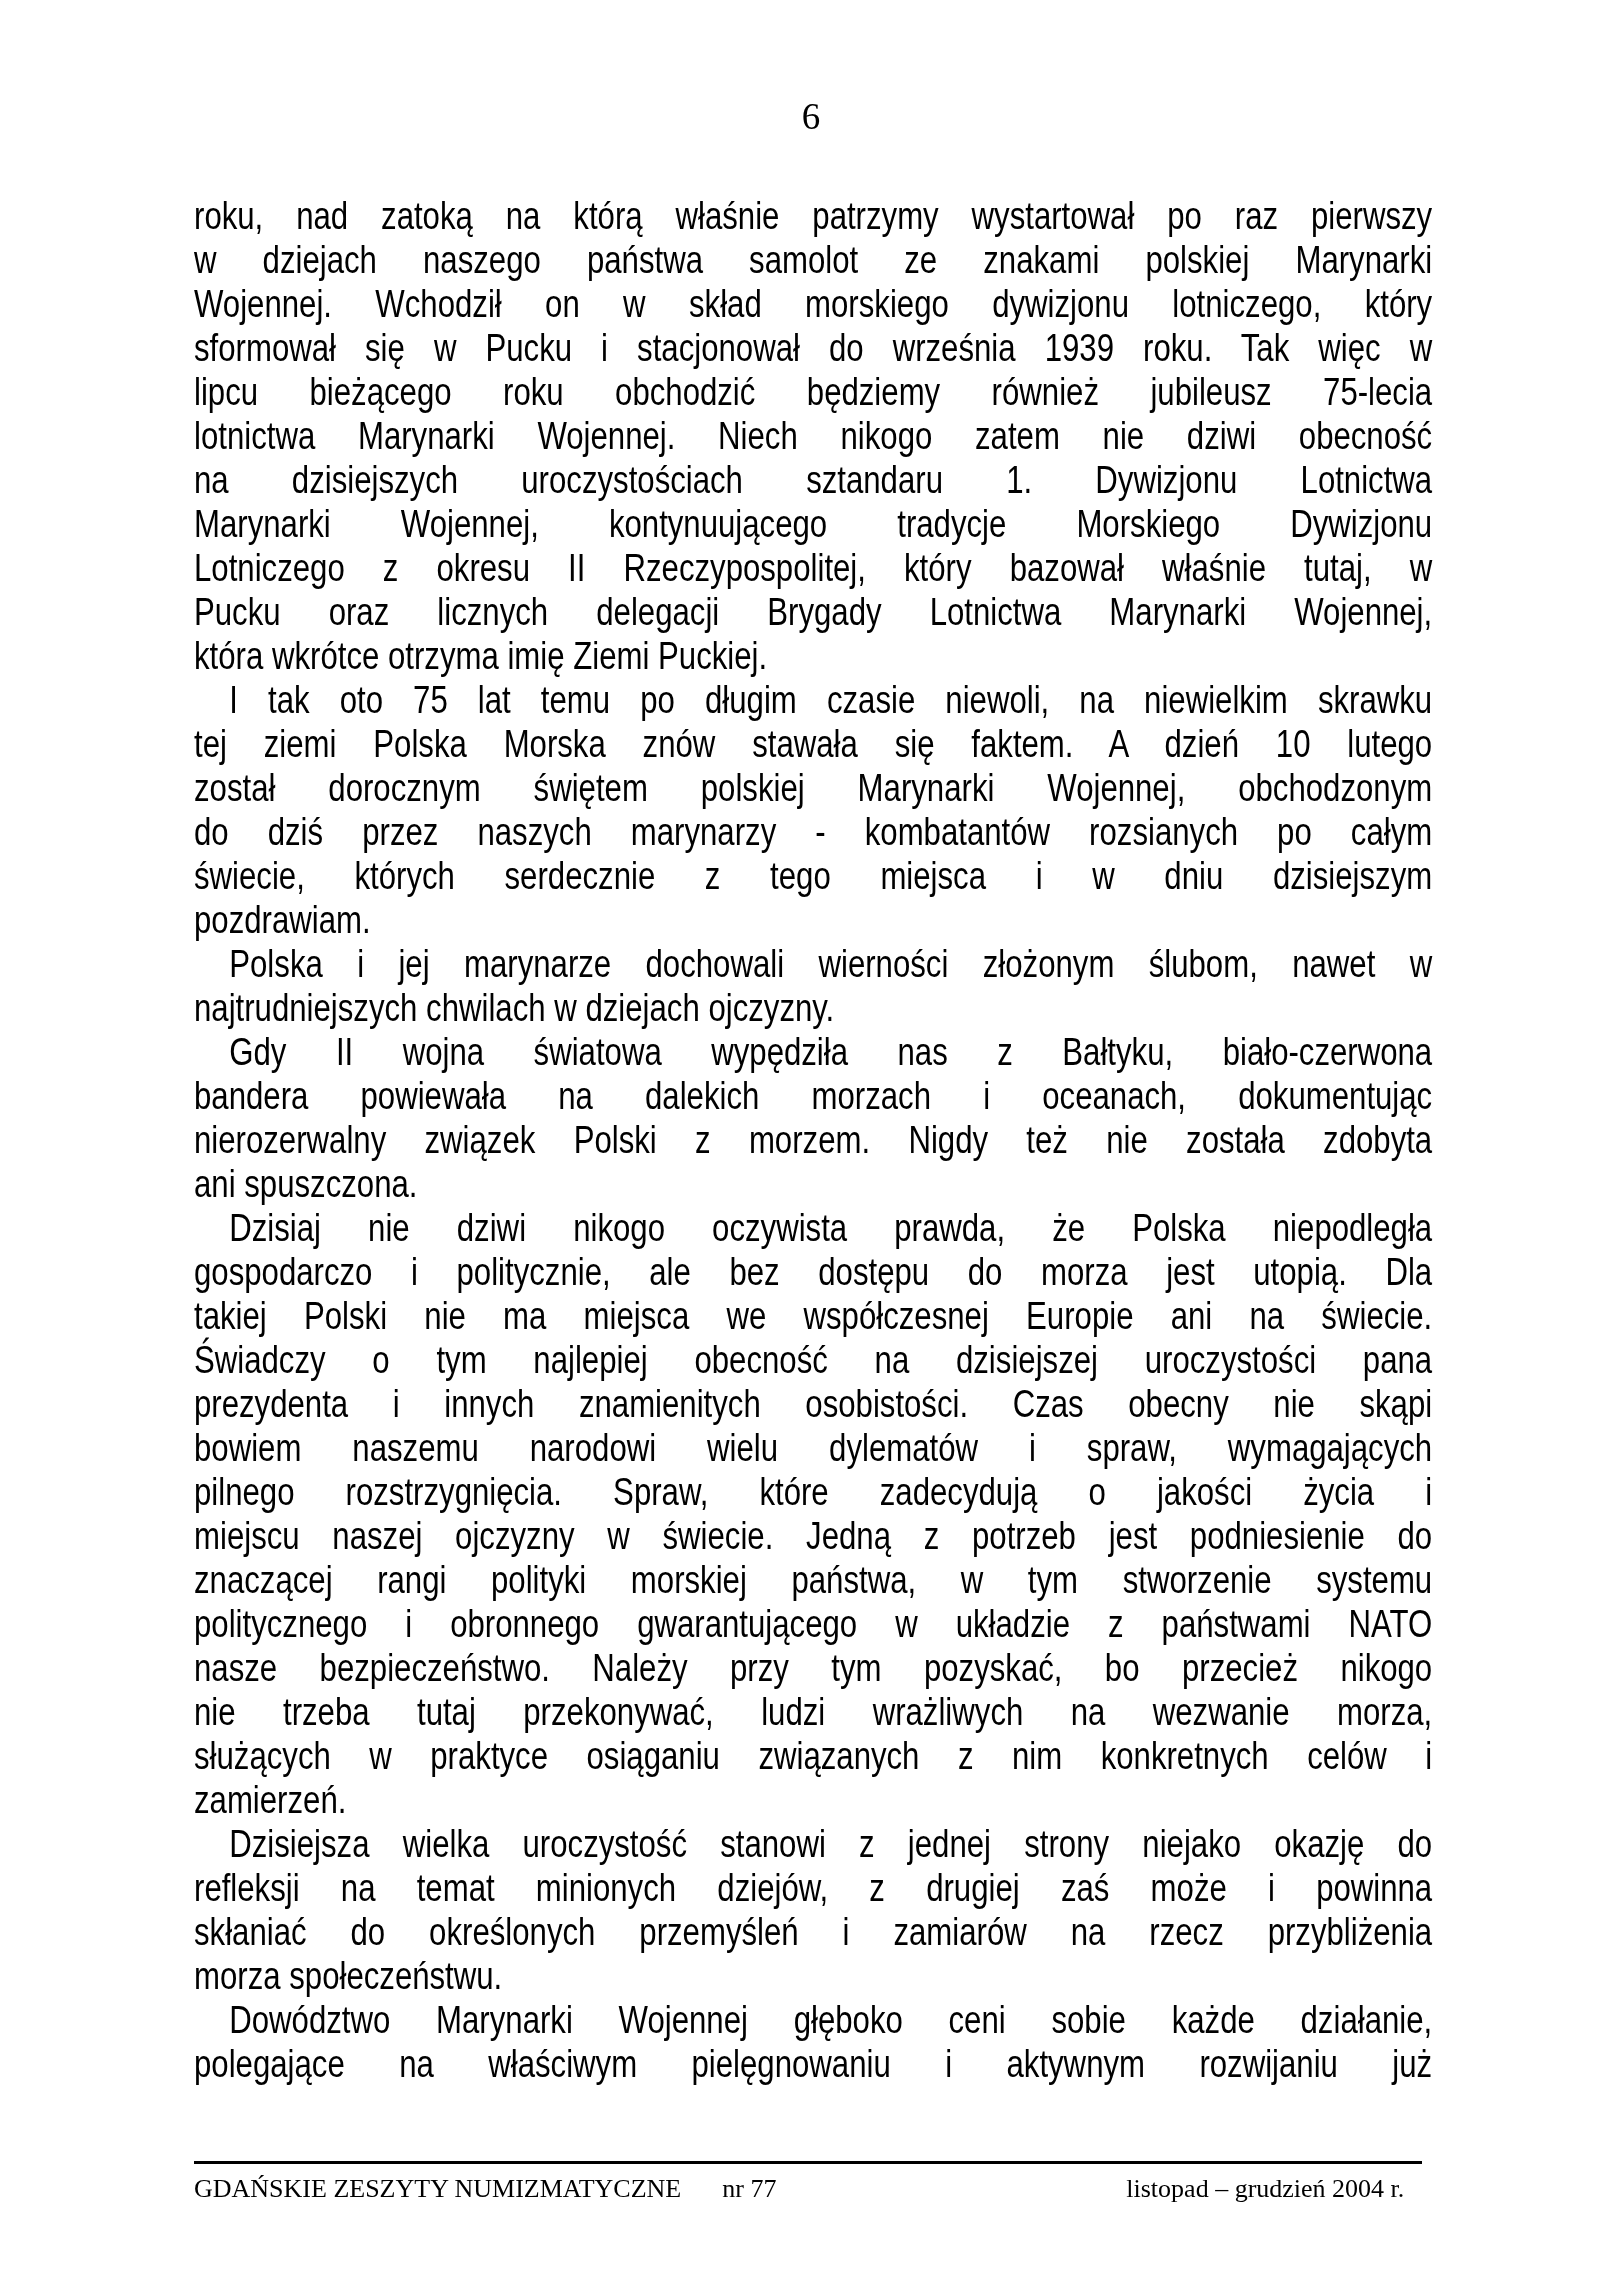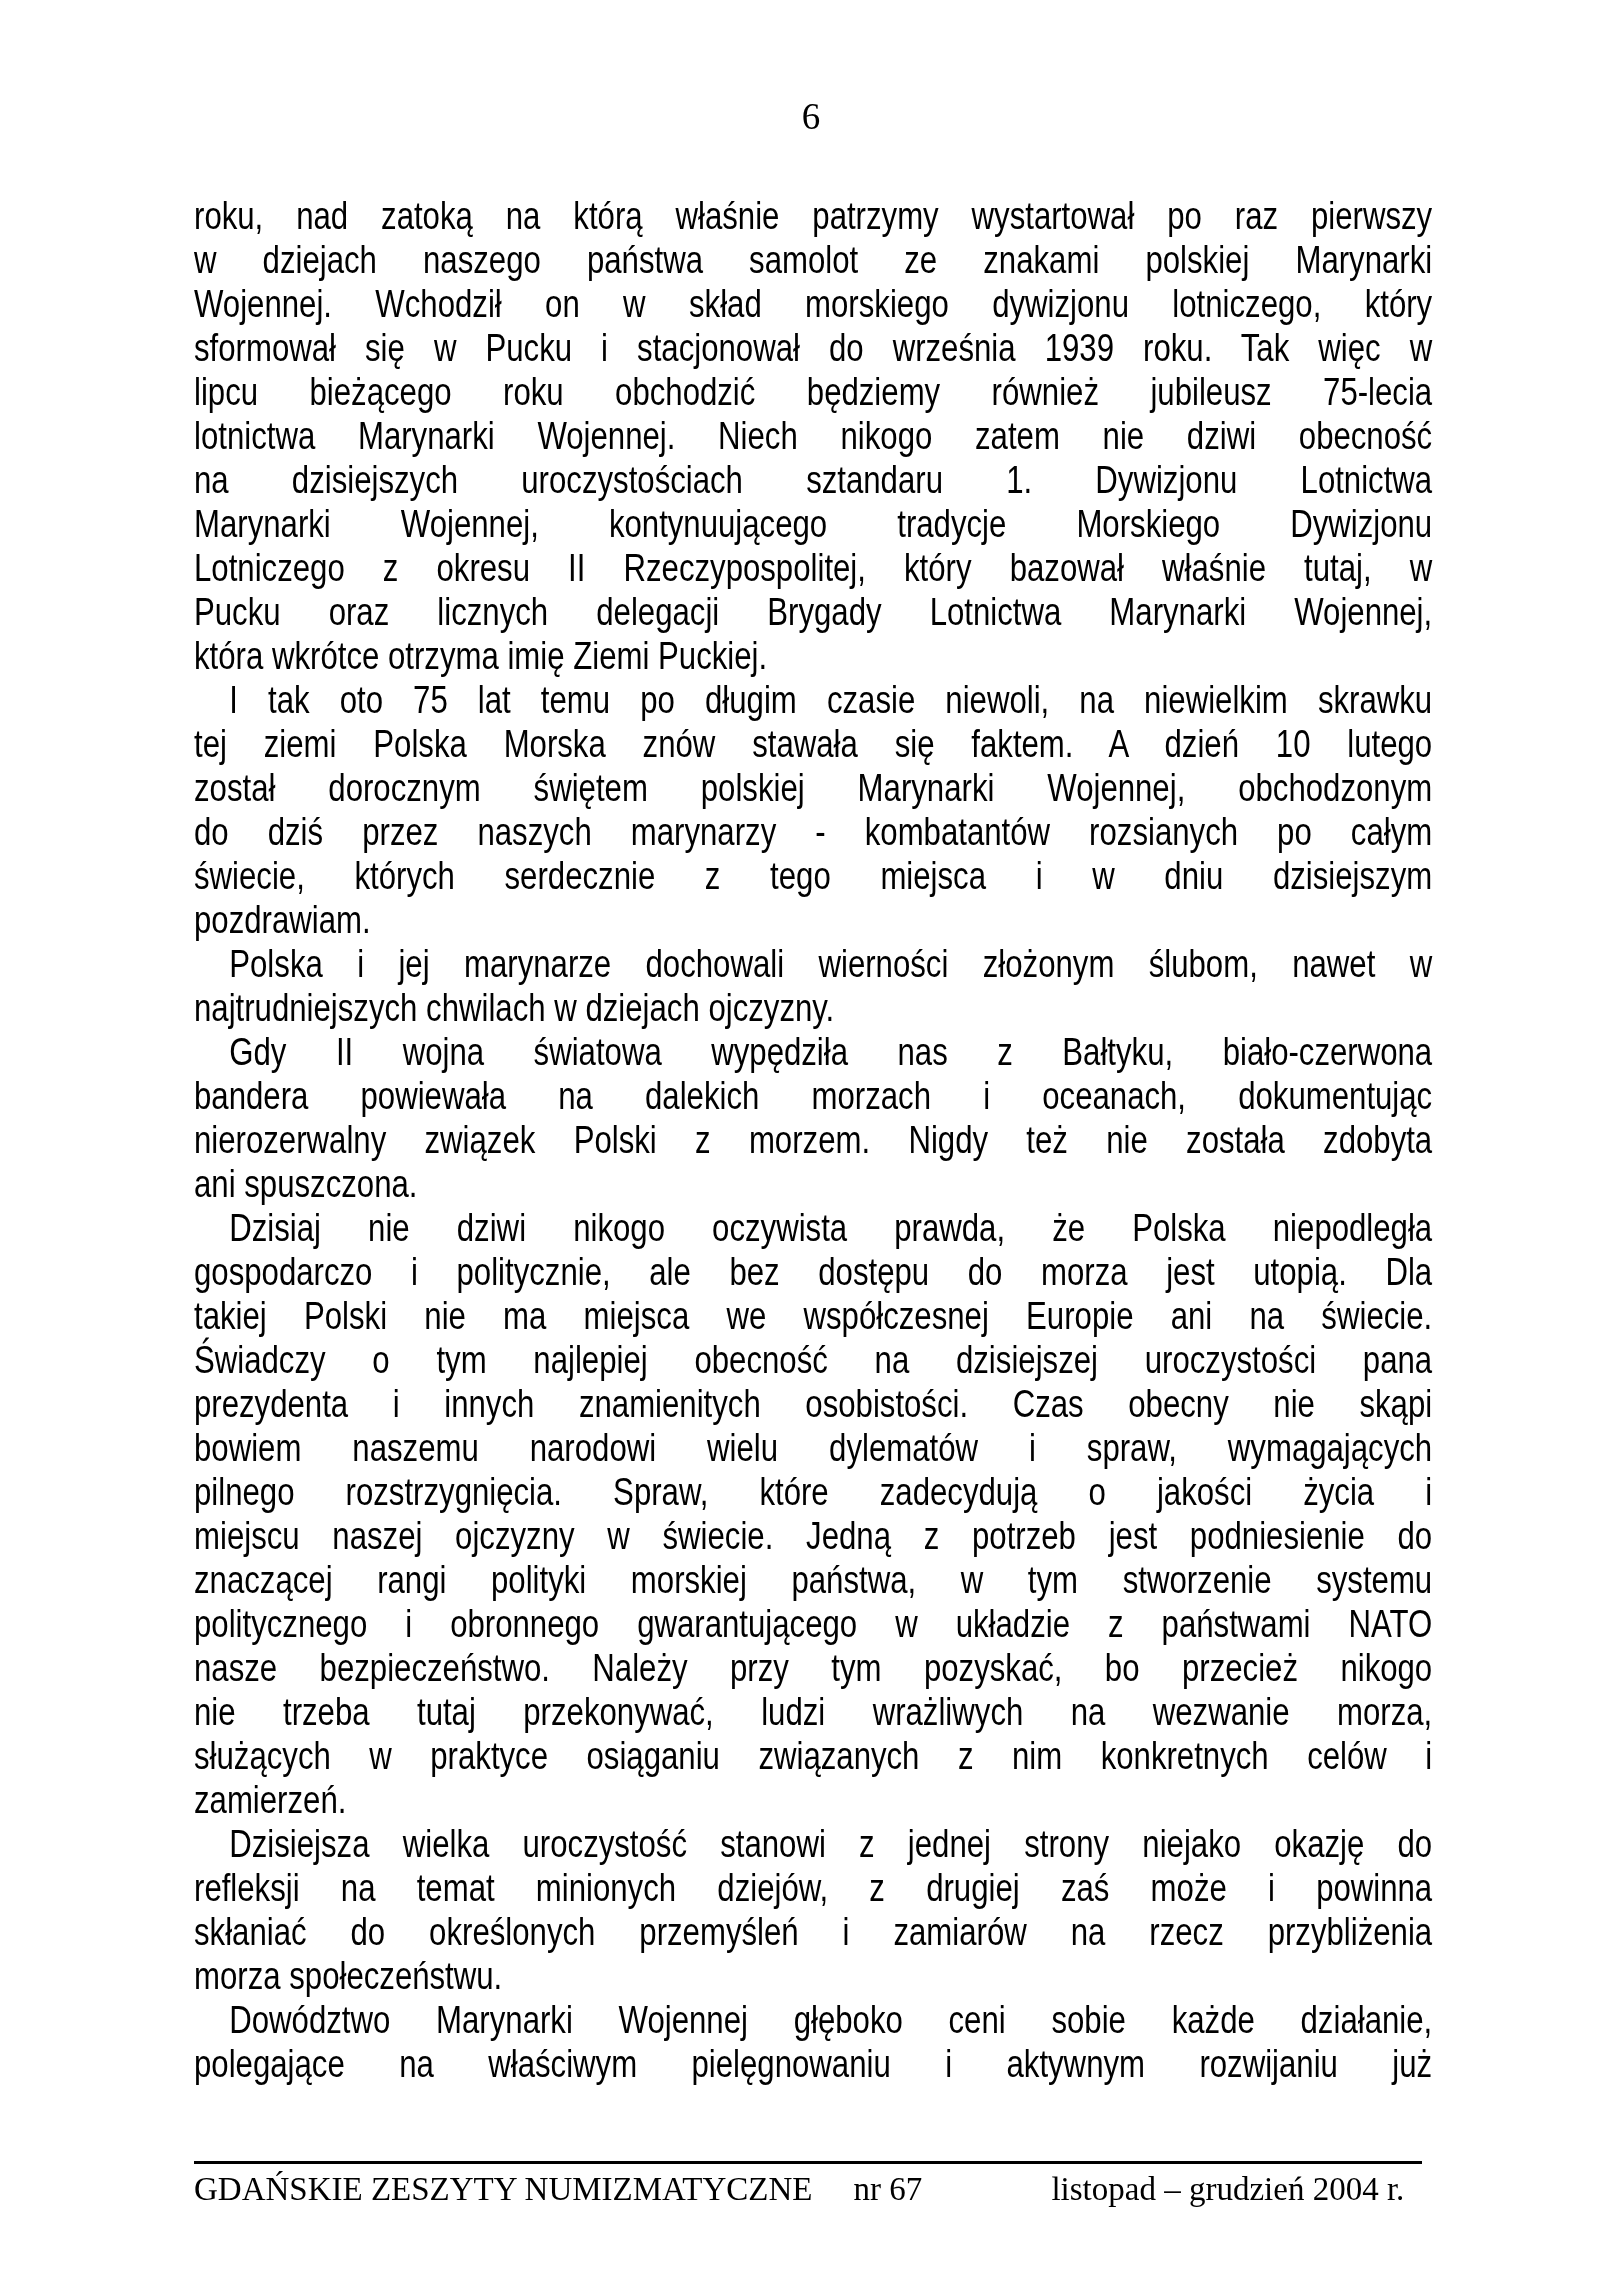--- a/index.html
+++ b/index.html
@@ -54,21 +54,21 @@
     background: #000000;
   }
   .footer {
     position: absolute;
     left: 194px;
     top: 2170px;
     width: 1228px;
     display: flex;
     align-items: baseline;
     font-family: "Liberation Serif", serif;
-    font-size: 33px;
+    font-size: 26px;
     line-height: 38px;
     white-space: nowrap;
   }
   .footer-issue { margin-left: 41px; }
   .footer-date  { margin-left: auto; margin-right: 17.7px; }
 </style>
 </head>
 <body>
 
 <div class="page-number">6</div>
@@ -130,16 +130,16 @@
     <div class="para">
       <div class="text-line indent">Dowództwo Marynarki Wojennej głęboko ceni sobie każde działanie,</div>
       <div class="text-line">polegające na właściwym pielęgnowaniu i aktywnym rozwijaniu już</div>
     </div>
   </div>
 
 <div class="footer-rule"></div>
 
 <div class="footer">
   <span class="footer-journal">GDAŃSKIE ZESZYTY NUMIZMATYCZNE</span>
-  <span class="footer-issue">nr 67</span>
+  <span class="footer-issue">nr 77</span>
   <span class="footer-date">listopad – grudzień 2004 r.</span>
 </div>
 
 
 </body></html>

